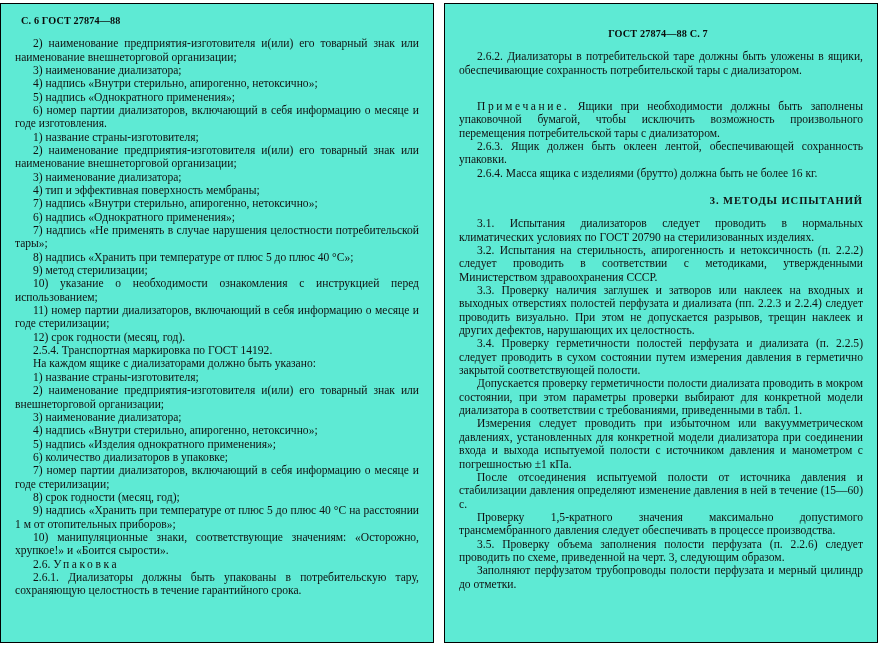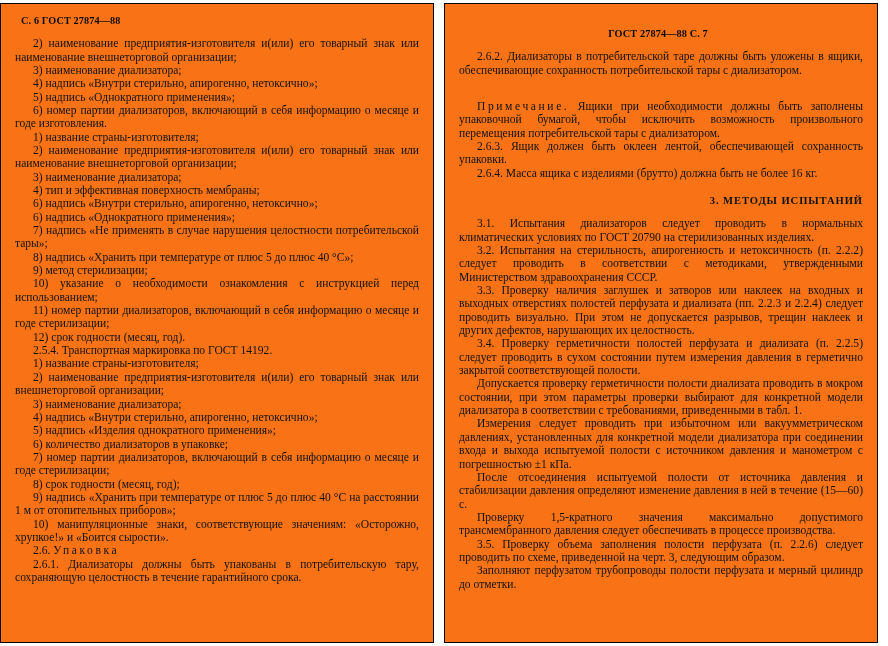--- a/index.html
+++ b/index.html
@@ -19,21 +19,21 @@
     display: flex;
     width: 888px;
     height: 646px;
     box-sizing: border-box;
     gap: 10px;
   }
   .page {
     position: relative;
     box-sizing: border-box;
     border: 1.6px solid #000000;
-    background: #f97316;
+    background: #5eead4;
     width: 434px;
     height: 640px;
     margin-top: 3px;
     overflow: hidden;
   }
   .page-inner {
     box-sizing: border-box;
     padding: 11px 14px 10px 14px;
     height: 100%;
   }
@@ -87,29 +87,30 @@
 
         <p class="p">2) наименование предприятия-изготовителя и(или) его товарный знак или наименование внешнеторговой организации;</p>
         <p class="p">3) наименование диализатора;</p>
         <p class="p">4) надпись «Внутри стерильно, апирогенно, нетоксично»;</p>
         <p class="p">5) надпись «Однократного применения»;</p>
         <p class="p">6) номер партии диализаторов, включающий в себя информацию о месяце и годе изготовления.</p>
         <p class="p">1) название страны-изготовителя;</p>
         <p class="p">2) наименование предприятия-изготовителя и(или) его товарный знак или наименование внешнеторговой организации;</p>
         <p class="p">3) наименование диализатора;</p>
         <p class="p">4) тип и эффективная поверхность мембраны;</p>
-        <p class="p">6) надпись «Внутри стерильно, апирогенно, нетоксично»;</p>
+        <p class="p">7) надпись «Внутри стерильно, апирогенно, нетоксично»;</p>
         <p class="p">6) надпись «Однократного применения»;</p>
         <p class="p">7) надпись «Не применять в случае нарушения целостности потребительской тары»;</p>
         <p class="p">8) надпись «Хранить при температуре от плюс 5 до плюс 40 °С»;</p>
         <p class="p">9) метод стерилизации;</p>
         <p class="p">10) указание о необходимости ознакомления с инструкцией перед использованием;</p>
         <p class="p">11) номер партии диализаторов, включающий в себя информацию о месяце и годе стерилизации;</p>
         <p class="p">12) срок годности (месяц, год).</p>
         <p class="p">2.5.4. Транспортная маркировка по ГОСТ 14192.</p>
+        <p class="p">На каждом ящике с диализаторами должно быть указано:</p>
         <p class="p">1) название страны-изготовителя;</p>
         <p class="p">2) наименование предприятия-изготовителя и(или) его товарный знак или внешнеторговой организации;</p>
         <p class="p">3) наименование диализатора;</p>
         <p class="p">4) надпись «Внутри стерильно, апирогенно, нетоксично»;</p>
         <p class="p">5) надпись «Изделия однократного применения»;</p>
         <p class="p">6) количество диализаторов в упаковке;</p>
         <p class="p">7) номер партии диализаторов, включающий в себя информацию о месяце и годе стерилизации;</p>
         <p class="p">8) срок годности (месяц, год);</p>
         <p class="p">9) надпись «Хранить при температуре от плюс 5 до плюс 40 °С на расстоянии 1 м от отопительных приборов»;</p>
         <p class="p">10) манипуляционные знаки, соответствующие значениям: «Осторожно, хрупкое!» и «Боится сырости».</p>

